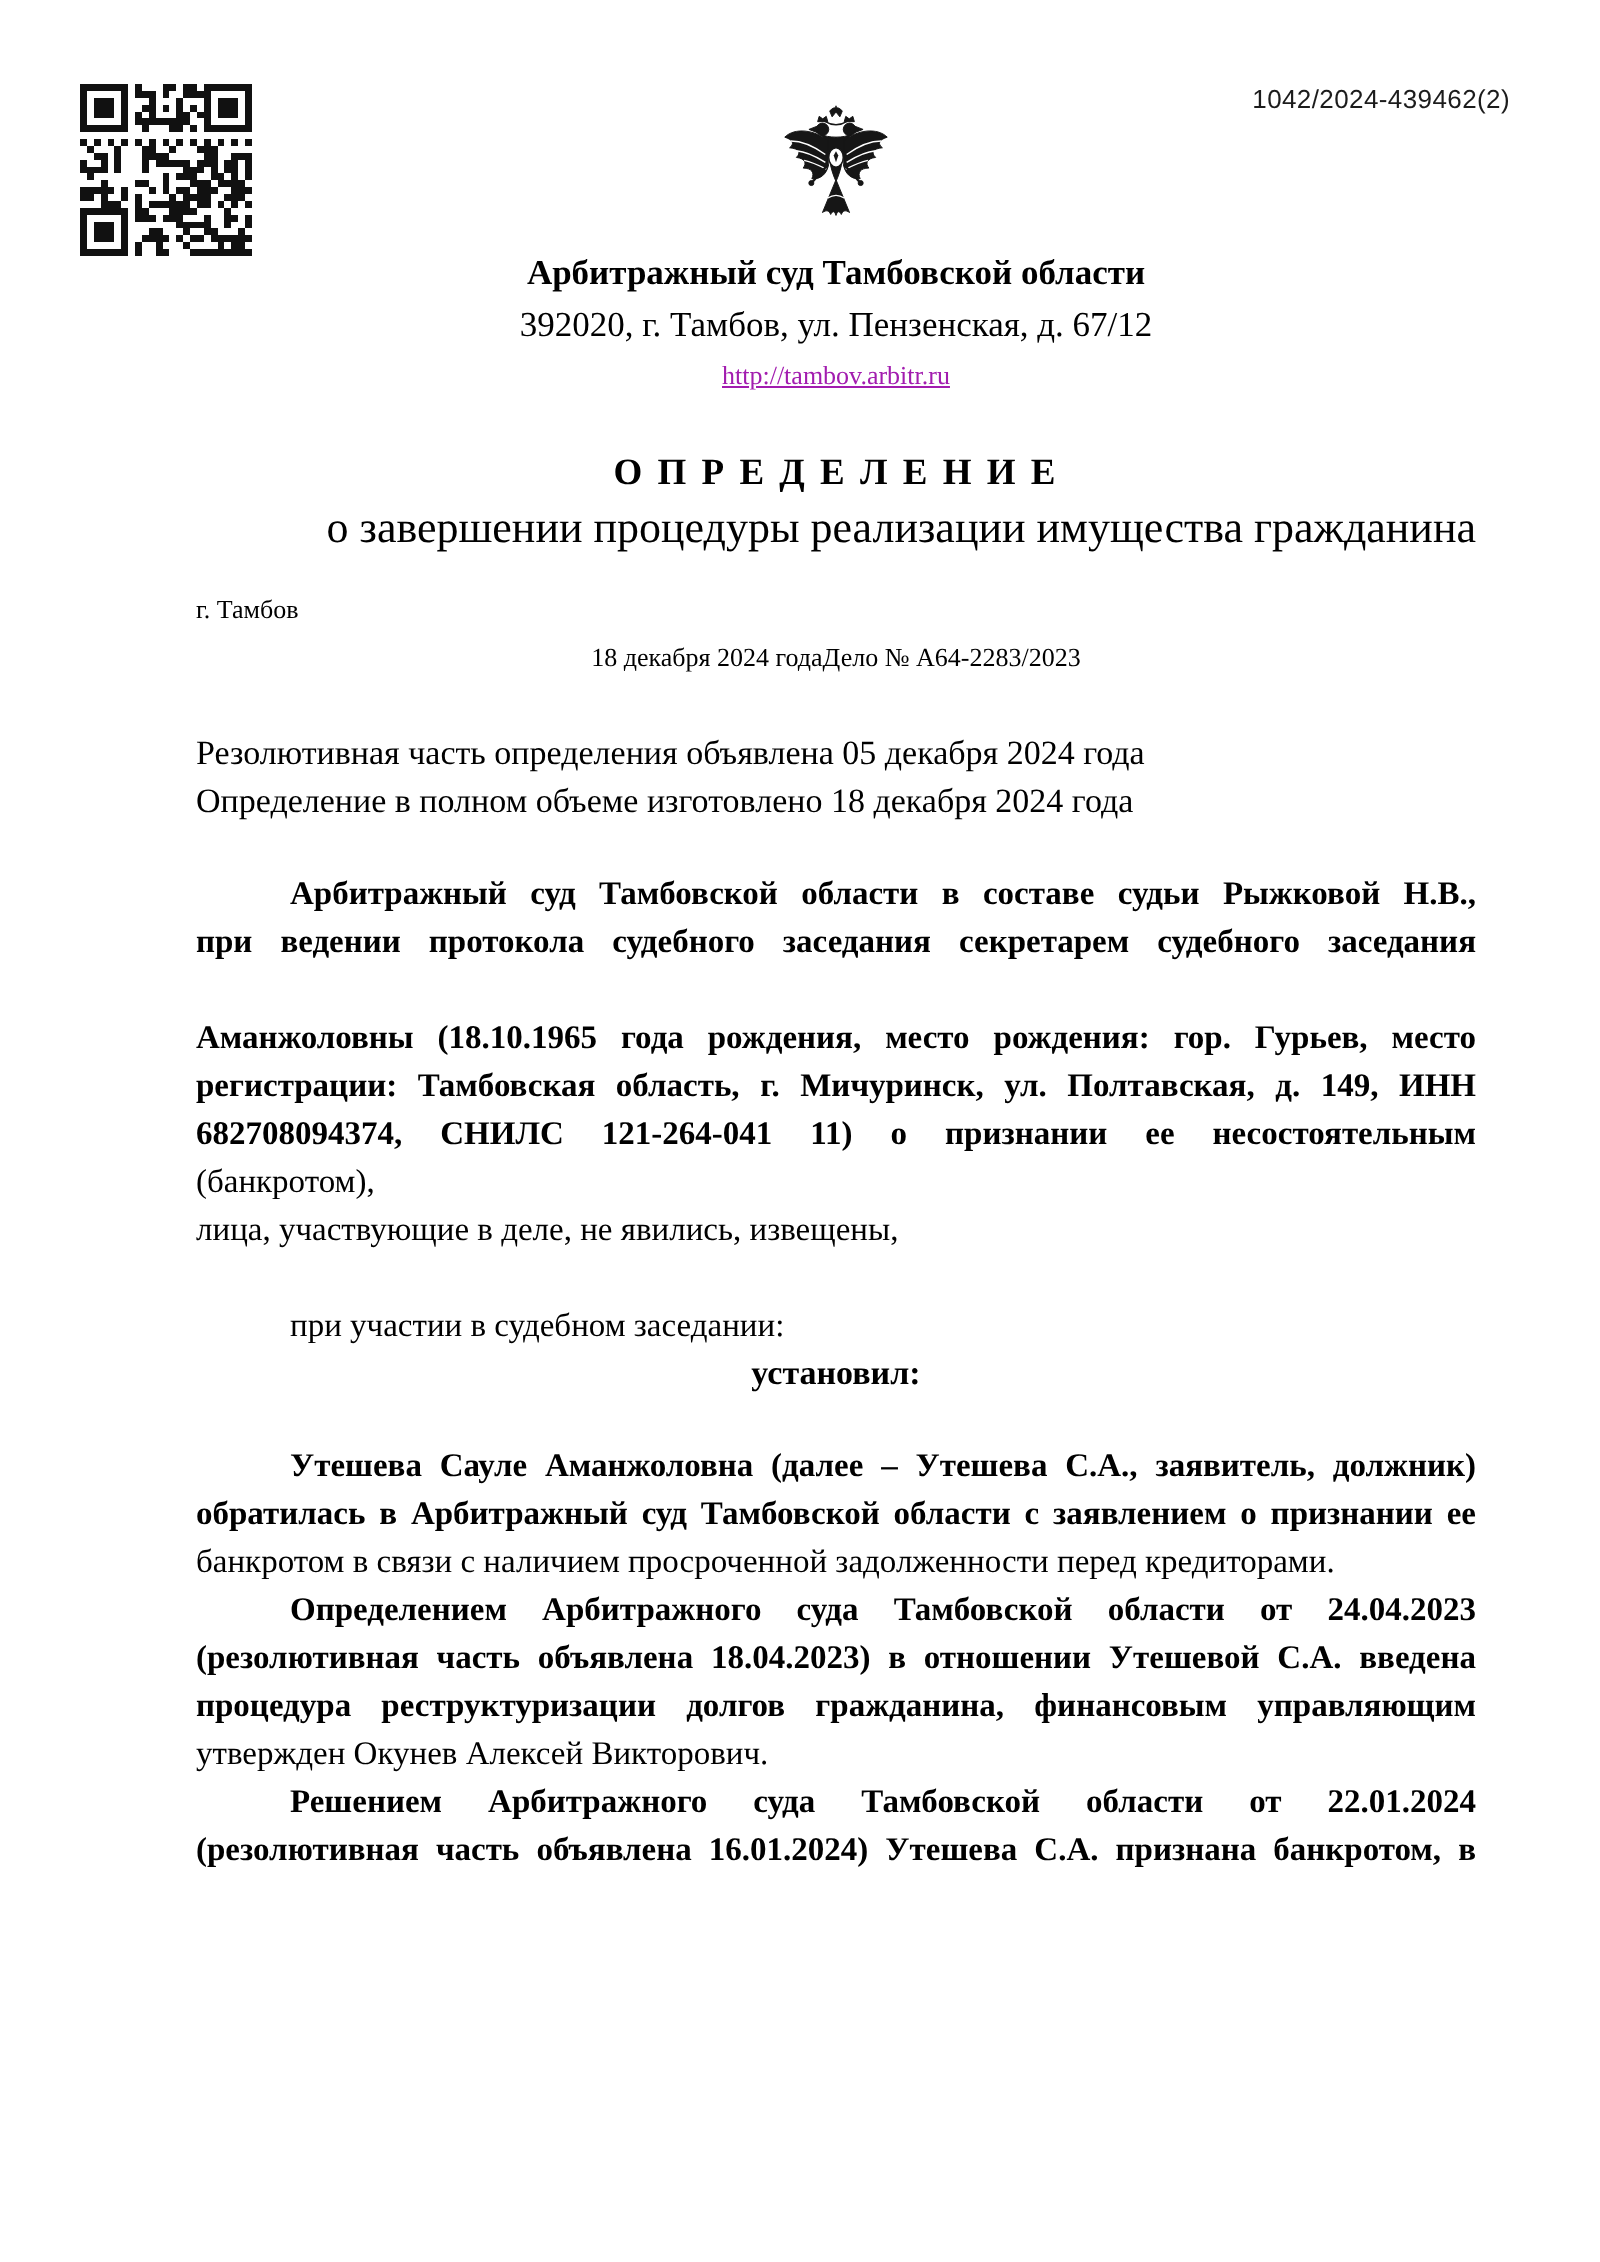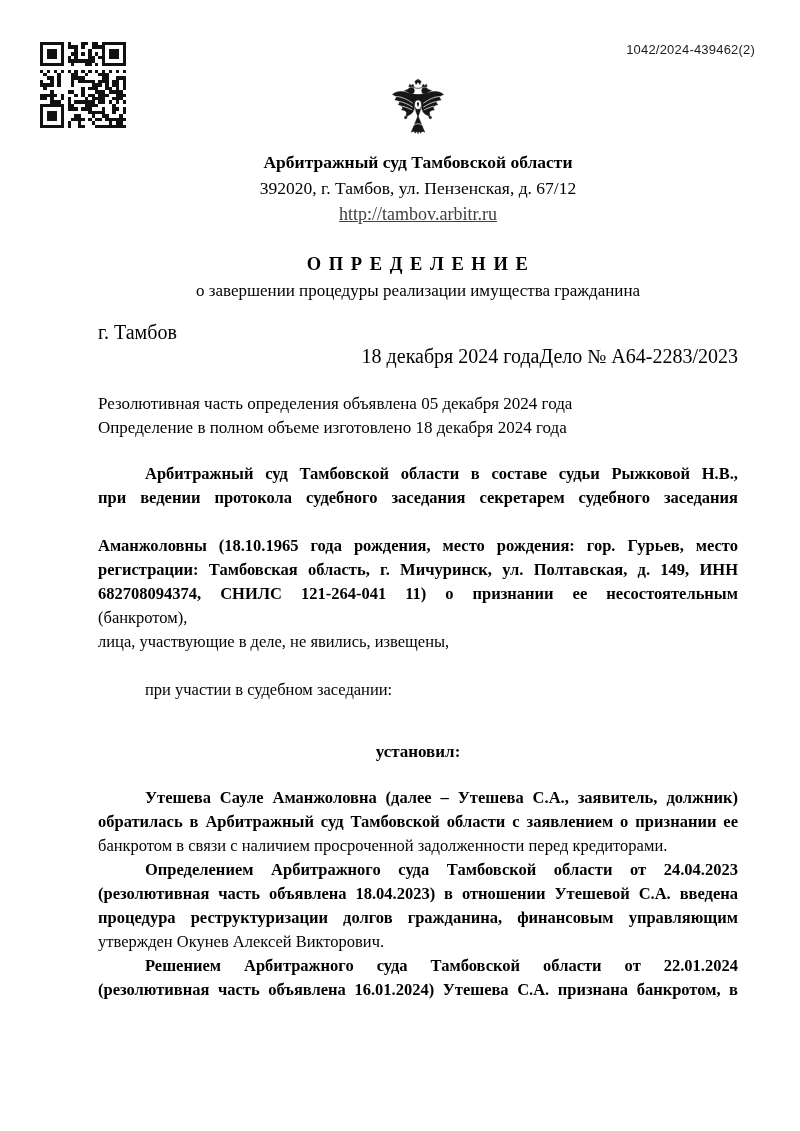--- a/index.html
+++ b/index.html
@@ -7,39 +7,39 @@
     position:relative;width:800px;height:1101px;background:#ffffff;overflow:hidden;
     font-family:"Liberation Serif","DejaVu Serif",serif;color:#000;
   }
   .doc-number{
     position:absolute;top:42px;right:45px;
     font-family:"Liberation Sans","DejaVu Sans",sans-serif;
     font-size:13px;color:#1c1c1c;letter-spacing:.2px;
   }
   .qr{position:absolute;top:42px;left:40px;width:86px;height:86px;}
   .qr svg{width:100%;height:100%;shape-rendering:crispEdges;}
-  .content{padding:78px 62px 0 98px;}
+  .content{padding:52px 62px 0 98px;}
   .header{text-align:center;}
   .eagle{display:block;margin:0 auto;width:58px;height:66px;}
   .court-name{font-weight:bold;font-size:17.5px;line-height:22px;margin-top:7px;}
   .court-address{font-size:17.5px;line-height:22px;margin-top:4px;}
   .url-wrap{margin-top:4px;line-height:22px;}
-  .court-url{font-size:18px;color:#404040;text-decoration:underline;}
+  .court-url{font-size:13px;color:#a21caf;text-decoration:underline;}
   .title{ment:0;text-align:center;font-weight:bold;font-size:18.5px;letter-spacing:1.5px;margin-top:27px;line-height:23px;}
-  .subtitle{text-align:center;font-size:17px;margin-top:4px;line-height:22px;}
-  .meta{font-size:20px;margin-top:18px;line-height:24px;}
-  .meta-row{display:flex;justify-content:flex-end;}
+  .subtitle{text-align:right;font-size:22px;margin-top:4px;line-height:22px;}
+  .meta{font-size:13px;margin-top:18px;line-height:24px;}
+  .meta-row{display:flex;justify-content:center;}
   .resolution{font-size:17px;line-height:24px;margin-top:24px;}
   .body{font-size:16.5px;margin-top:22px;}
   .p{margin:0;}
   .p.gap{margin-top:24px;}
   .ln{line-height:24px;text-align:left;}
   .ln.j{text-align:justify;text-align-last:justify;font-weight:bold;}
   .ln.ind{text-indent:47px;}
-  .p.heading{text-align:center;font-weight:bold;font-size:17px;margin-top:38px;margin-bottom:22px;}
+  .p.heading{text-align:center;font-weight:bold;font-size:17px;margin-bottom:22px;}
   .p.heading .ln{text-align:center;}
 </style>
 </head>
 <body>
 
 <div class="page">
 
   <div class="doc-number">1042/2024-439462(2)</div>
 
   <div class="qr">

